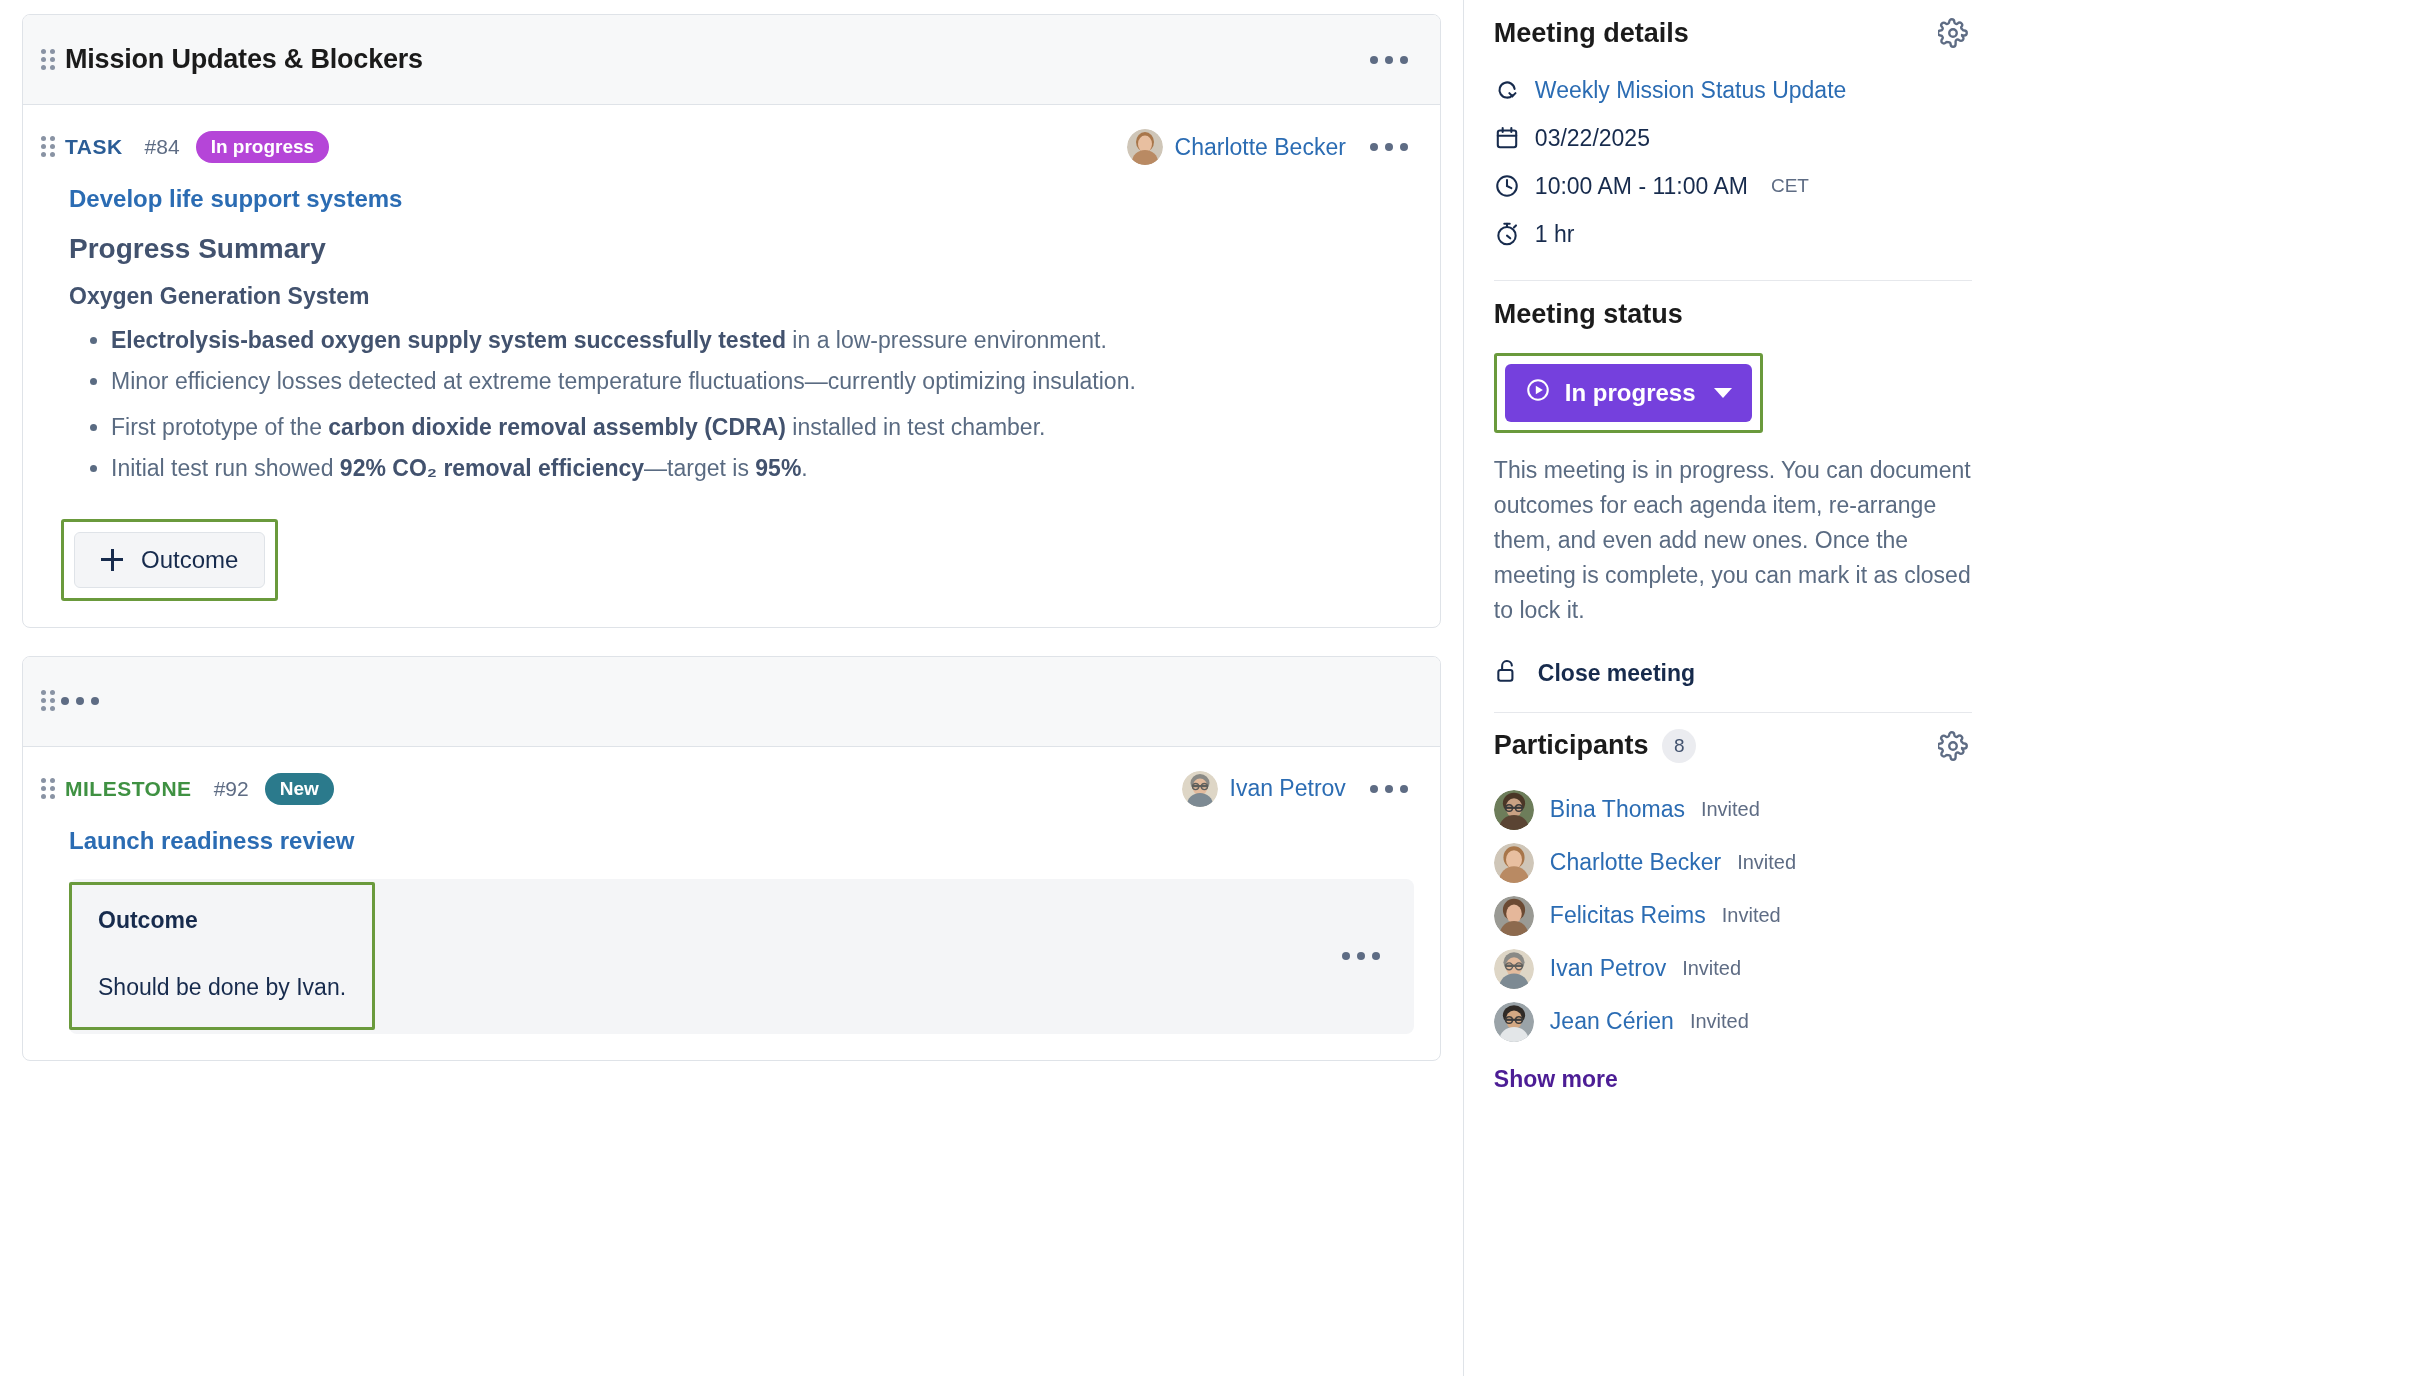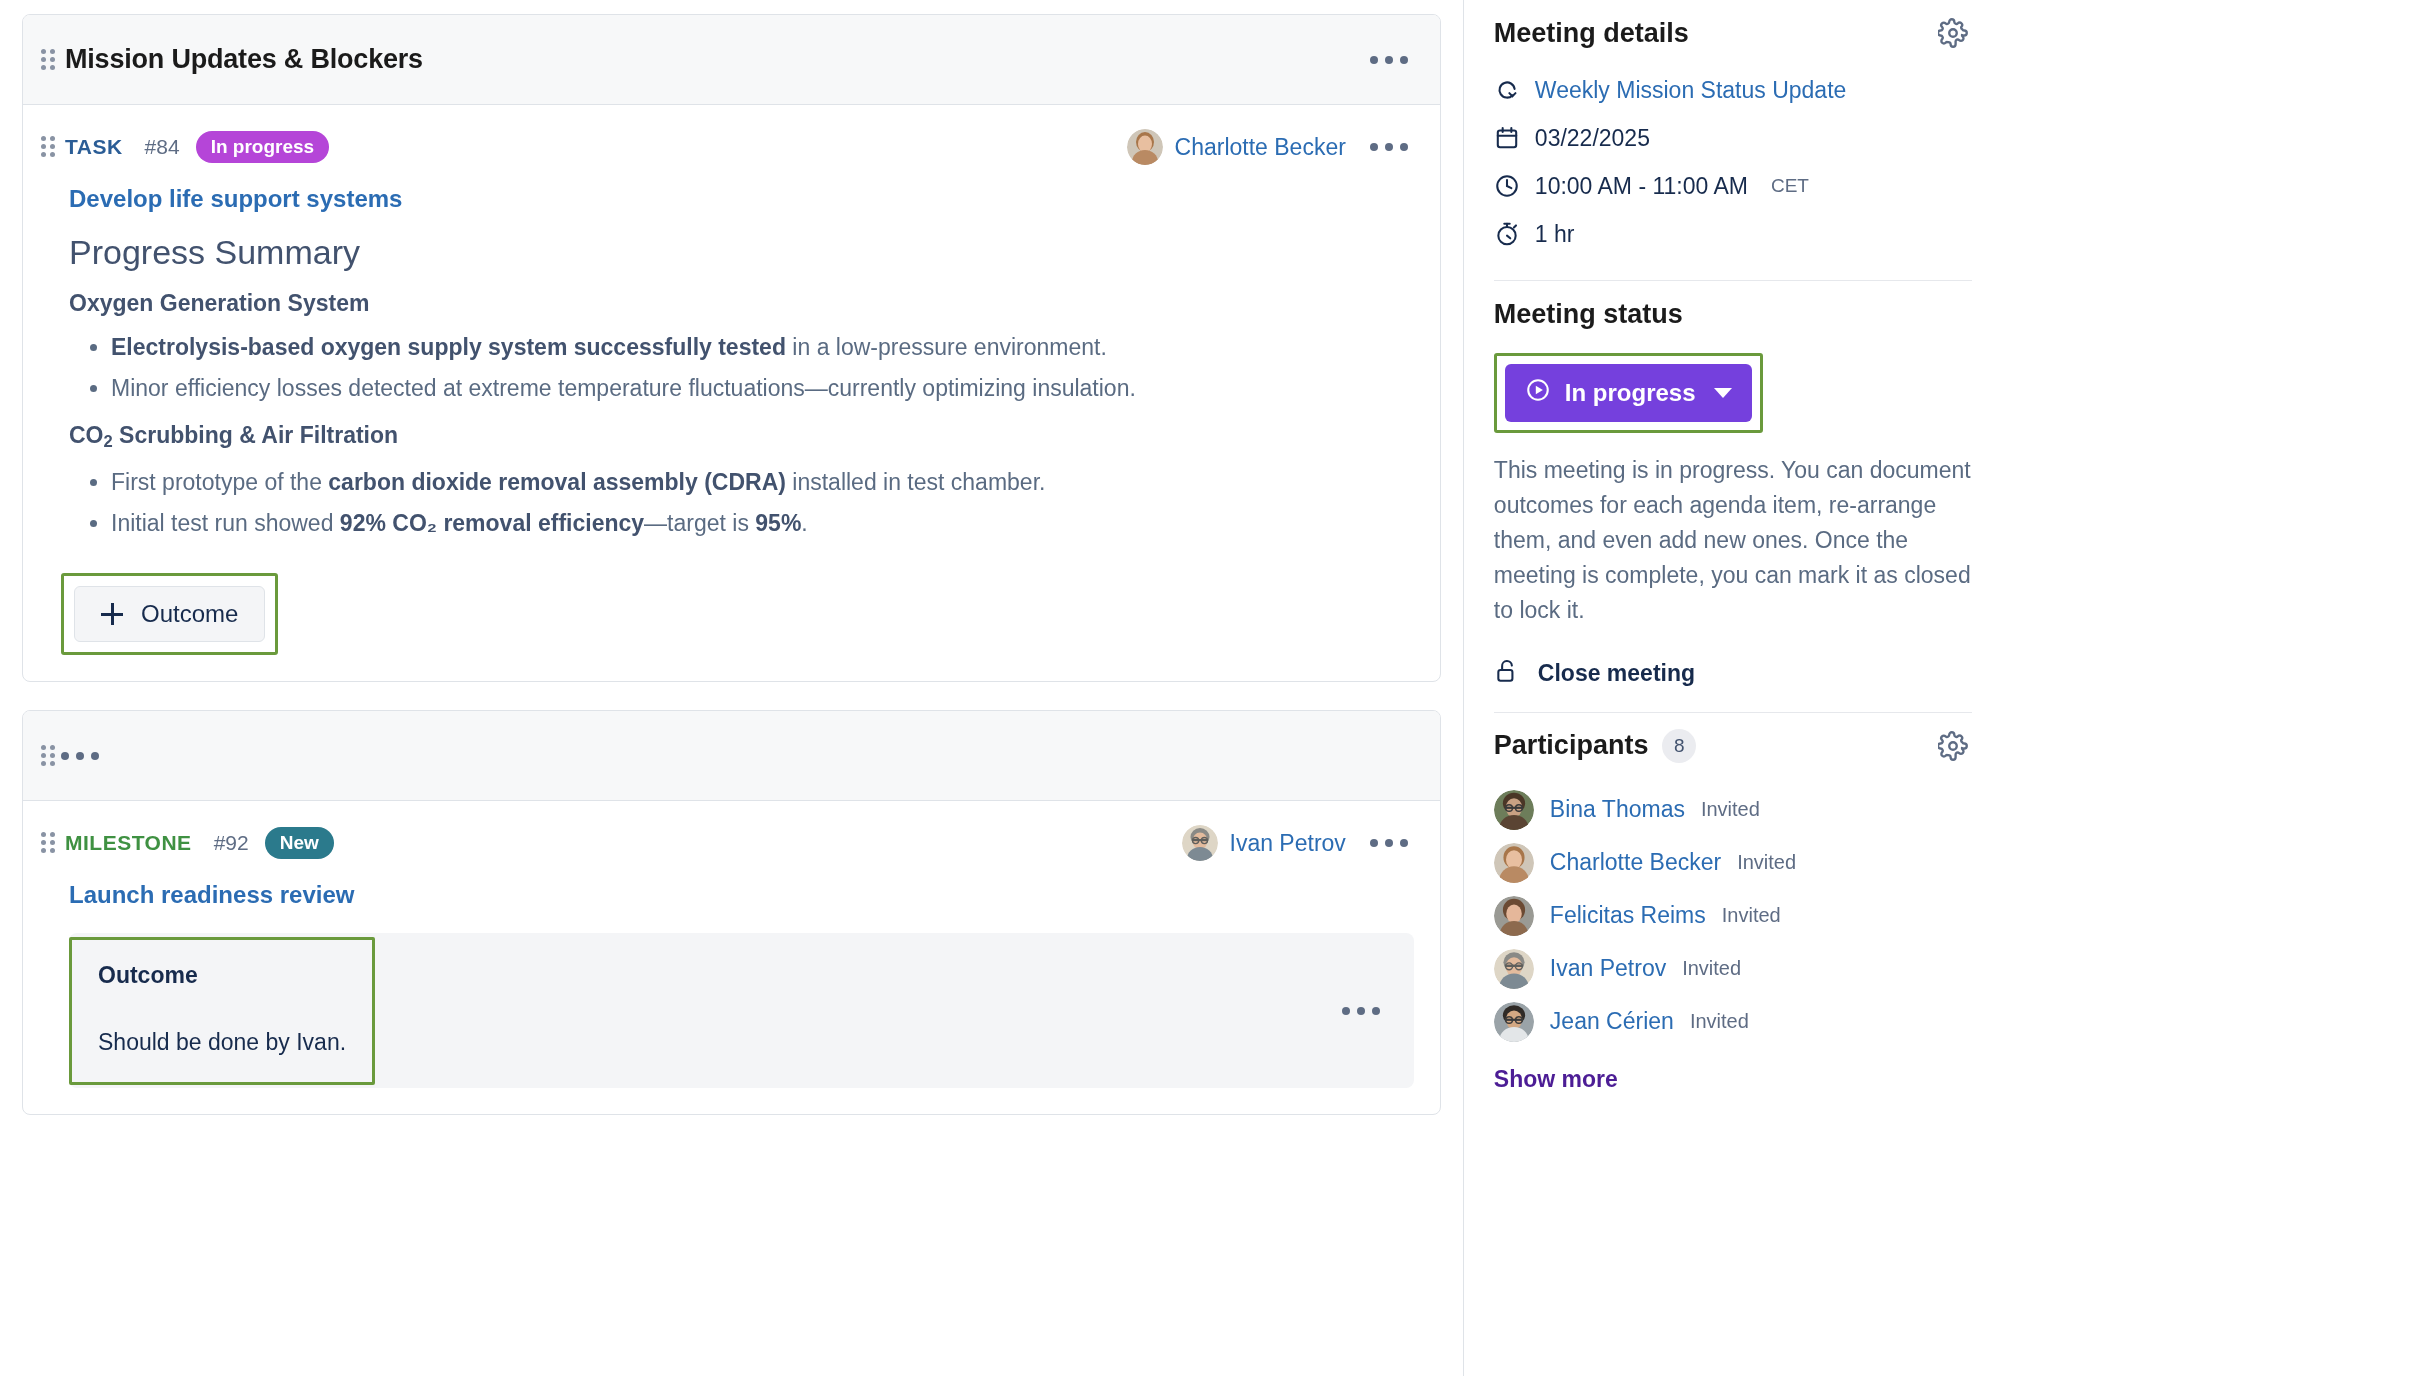--- a/index.html
+++ b/index.html
@@ -118,22 +118,22 @@
   .item-title {
     font-size: 24px;
     color: #2b6cb3;
     font-weight: bold;
     margin: 18px 0 0 28px;
     cursor: pointer;
   }
 
   .rich { margin: 0 0 0 28px; color: #42526e; }
   .rich h2 {
-    font-size: 34px;
-    font-weight: normal;
+    font-size: 28px;
+    font-weight: bold;
     color: #42526e;
     margin-top: 20px;
   }
   .rich h3 {
     font-size: 23px;
     font-weight: bold;
     color: #42526e;
     margin-top: 18px;
   }
   .rich ul { margin: 14px 0 0 42px; }
@@ -390,21 +390,20 @@
 
         <div class="rich">
           <h2>Progress Summary</h2>
 
           <h3>Oxygen Generation System</h3>
           <ul>
             <li><b>Electrolysis-based oxygen supply system successfully tested</b><span> in a low-pressure environment.</span></li>
             <li><span>Minor efficiency losses detected at extreme temperature fluctuations—currently optimizing insulation.</span></li>
           </ul>
 
-          <h3><span>CO</span><sub>2</sub><span> Scrubbing &amp; Air Filtration</span></h3>
           <ul>
             <li><span>First prototype of the </span><b>carbon dioxide removal assembly (CDRA)</b><span> installed in test chamber.</span></li>
             <li><span>Initial test run showed </span><b>92% CO₂ removal efficiency</b><span>—target is </span><b>95%</b><span>.</span></li>
           </ul>
         </div>
 
         <div class="outcome-btn-wrap">
           <button class="outcome-btn">
             <span class="plus"></span>
             <span>Outcome</span>

